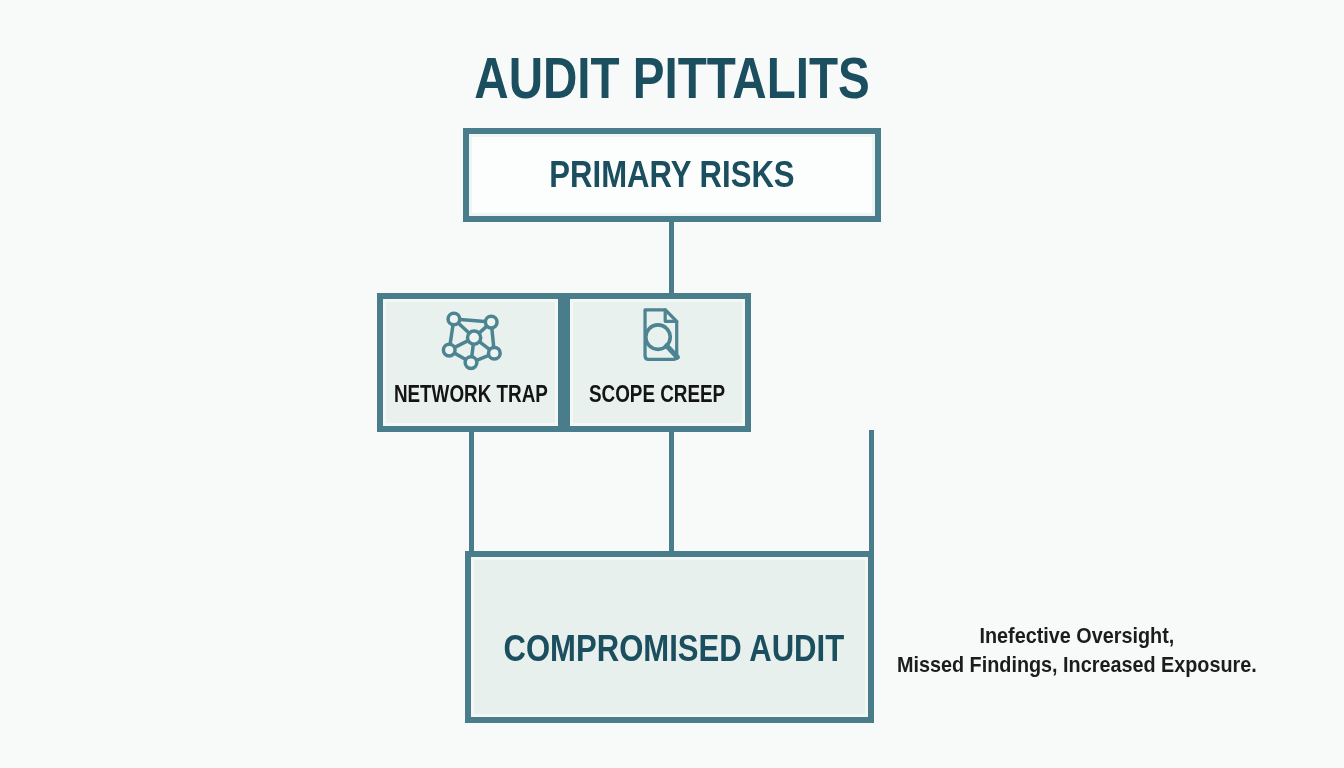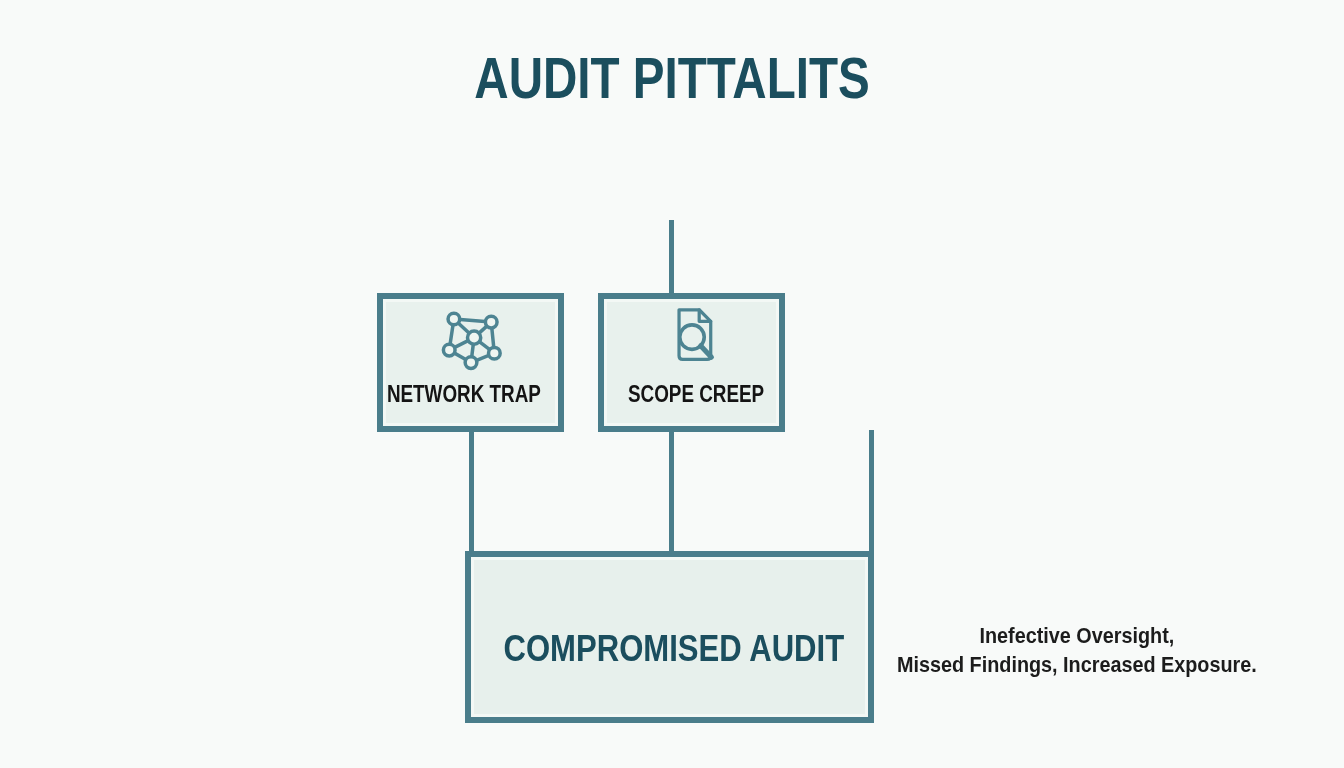--- a/index.html
+++ b/index.html
@@ -54,41 +54,41 @@
     white-space: nowrap;
   }
   .risk-box {
     top: 293px;
     width: 187px;
     height: 139px;
     background: #e8f1ed;
     box-shadow: inset 0 0 0 3px #f3f8f5;
     display: flex;
     flex-direction: column;
-    align-items: flex-end;
+    align-items: center;
     justify-content: flex-end;
     padding-bottom: 18px;
   }
   .risk-box .icon-wrap {
     flex: 1;
     display: flex;
     align-items: center;
     justify-content: center;
     width: 100%;
   }
   .risk-box .label {
     font-size: 23px;
     font-weight: 700;
     color: #141414;
     transform: scaleX(0.82);
     transform-origin: center;
     white-space: nowrap;
   }
   .risk-box-1 { left: 377px; }
-  .risk-box-2 { left: 598px; }
+  .risk-box-2 { left: 564px; }
   .risk-box-3 { left: 783px; }
   .connector {
     position: absolute;
     width: 5px;
     background: #4a7d8b;
   }
   .connector-top    { left: 669px; top: 220px; height: 75px; }
   .connector-left   { left: 469px; top: 430px; height: 123px; }
   .connector-center { left: 669px; top: 430px; height: 123px; }
   .connector-right  { left: 869px; top: 430px; height: 123px; }
@@ -129,20 +129,23 @@
     stroke-linecap: round;
   }
 </style>
 </head>
 <body>
 
 <div class="canvas">
 
   <div class="diagram-title">AUDIT PITTALITS</div>
 
+  <div class="node primary-box">
+    <span class="label">PRIMARY RISKS</span>
+  </div>
 
   <div class="connector connector-top"></div>
 
   <div class="node risk-box risk-box-1">
     <span class="icon-wrap">
       <svg class="icon" width="78" height="70" viewBox="0 0 100 90" stroke-width="4.5">
         <line x1="28" y1="18" x2="76" y2="22"></line>
         <line x1="28" y1="18" x2="54" y2="42"></line>
         <line x1="28" y1="18" x2="22" y2="58"></line>
         <line x1="76" y1="22" x2="54" y2="42"></line>

